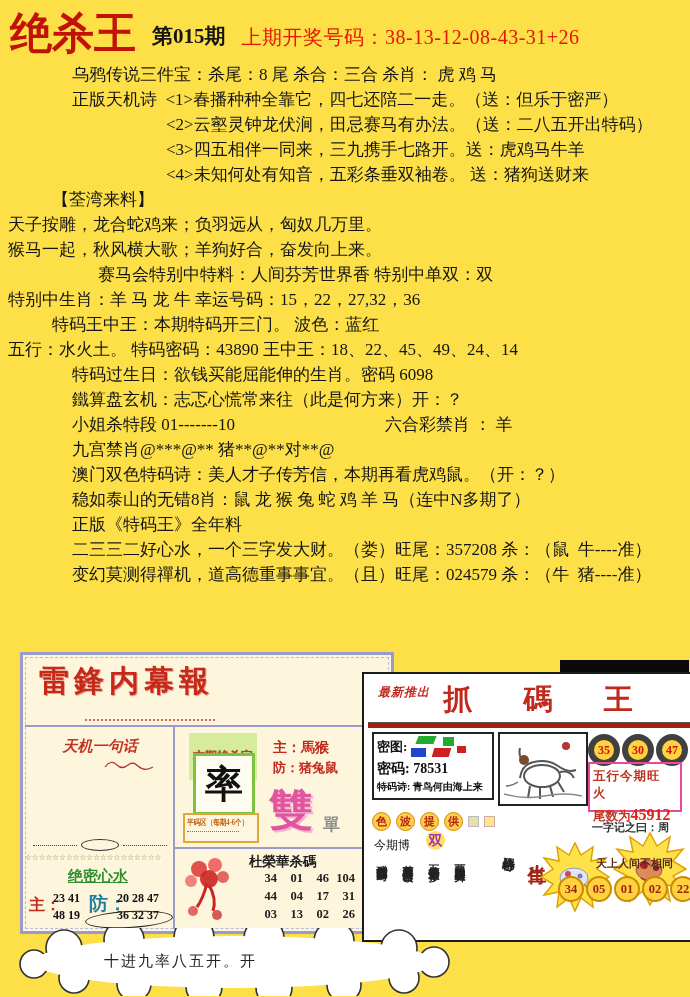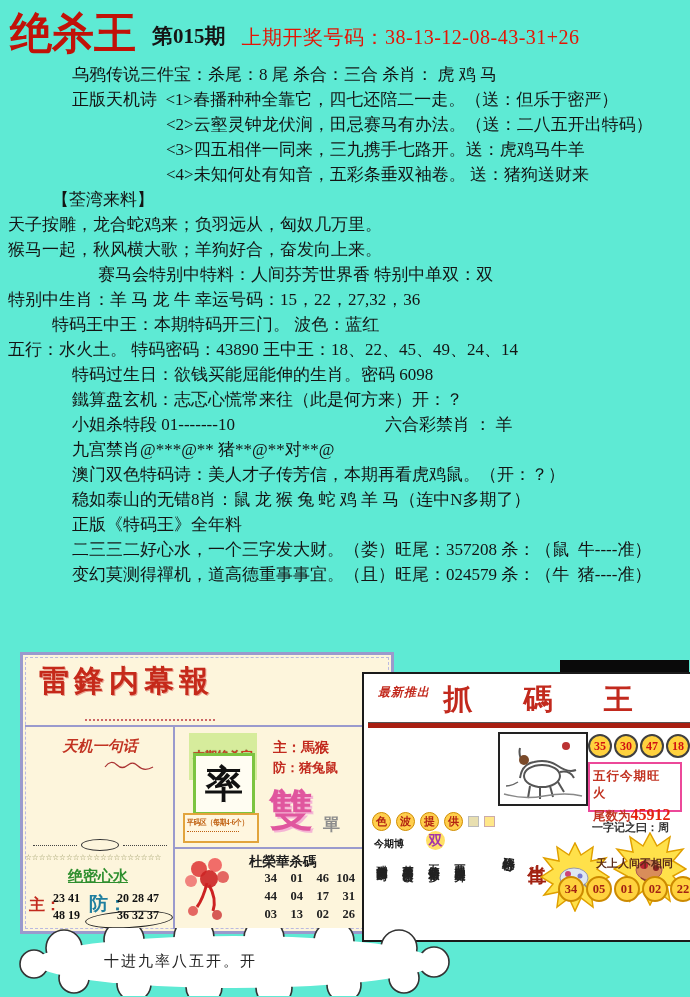--- a/index.html
+++ b/index.html
@@ -1,16 +1,16 @@
 <!DOCTYPE html>
 <html><head>
 <meta charset="utf-8">
 <style>
   html,body{margin:0;padding:0;background:#fff;}
-  .page{position:relative;width:690px;height:997px;background:#5eead4;overflow:hidden;
+  .page{position:relative;width:690px;height:997px;background:#fde047;overflow:hidden;
         font-family:"Liberation Serif","DejaVu Serif",serif;color:#111;}
 
   
   .header{display:flex;align-items:flex-end;gap:16px;padding:12px 6px 0 10px;}
   .hdr-title{font-size:42px;line-height:1;font-weight:bold;color:#c11208;transform:scaleY(1.04);}
   .hdr-issue{font-size:21px;font-weight:bold;color:#151515;padding-bottom:4px;}
   .hdr-draw{font-size:20px;font-weight:normal;color:#e41505;padding-bottom:3px;letter-spacing:.5px;}
 
   
   .bodytext{padding-top:8px;}
@@ -95,34 +95,34 @@
   .pxg1{left:6px;top:0;width:18px;height:8px;background:#22aa33;transform:skewX(-22deg);}
   .pxg2{left:32px;top:1px;width:11px;height:9px;background:#22aa33;}
   .pxb1{left:0;top:12px;width:15px;height:9px;background:#2244cc;}
   .pxr1{left:22px;top:12px;width:17px;height:9px;background:#cc2222;transform:skewX(-16deg);}
   .pxr2{left:46px;top:10px;width:9px;height:7px;background:#cc2222;}
   .mima{font-size:14px;font-weight:bold;margin-top:2px;}
   .temashi{font-size:10px;font-weight:bold;margin-top:2px;white-space:nowrap;}
   .horse-box{position:absolute;left:134px;top:58px;width:90px;height:74px;border:2px solid #222;
              box-sizing:border-box;}
   .circles-top{position:absolute;left:224px;top:60px;display:flex;gap:2px;}
-  .circ{width:20px;height:20px;border-radius:50%;background:#ffd23e;border:2px solid #404040;
+  .circ{width:20px;height:20px;border-radius:50%;background:#ffd23e;border:6px solid #404040;
         color:#d01212;font-size:12px;font-weight:bold;display:flex;align-items:center;justify-content:center;}
   .wuxing{position:absolute;left:224px;top:88px;width:94px;height:50px;border:2px solid #ec4899;
           box-sizing:border-box;padding:4px 3px;}
   .wx1{font-size:12.5px;font-weight:bold;color:#c23322;letter-spacing:1px;}
   .wx2{font-size:12.5px;font-weight:bold;color:#c23322;margin-top:4px;}
   .wx2 .wxnum{font-size:16px;color:#e42210;}
   .yizi{position:absolute;left:228px;top:146px;font-size:11px;font-weight:bold;color:#333;z-index:5;}
   .sebo{position:absolute;left:8px;top:138px;display:flex;align-items:center;gap:5px;}
   .scirc{width:17px;height:17px;border-radius:50%;background:#ffcf4d;border:1.5px solid #d08c00;
          color:#b22212;font-size:11px;font-weight:bold;display:flex;align-items:center;justify-content:center;}
   .sq1{width:9px;height:9px;background:#e8dfb0;border:1px solid #bbb;}
   .sq2{width:9px;height:9px;background:#ffe788;border:1px solid #caa;}
-  .jinqibo{position:absolute;left:10px;top:163px;font-size:10px;font-weight:bold;}
+  .jinqibo{position:absolute;left:10px;top:163px;font-size:12px;font-weight:normal;}
   .jqbchar{position:absolute;left:62px;top:157px;width:19px;height:19px;border-radius:50%;background:#ffe066;
            color:#a333aa;font-size:14px;font-weight:bold;display:flex;align-items:center;justify-content:center;}
   .vcols{position:absolute;left:10px;top:182px;height:82px;display:flex;gap:11px;}
   .vcol{writing-mode:vertical-rl;text-orientation:upright;font-size:11px;font-weight:bold;
         color:#222;letter-spacing:1px;height:82px;}
   .vcol5{position:absolute;left:132px;top:174px;writing-mode:vertical-rl;text-orientation:upright;
          font-size:12px;font-weight:bold;color:#222;transform:rotate(9deg);height:80px;}
   .shengxiao{position:absolute;left:160px;top:174px;writing-mode:vertical-rl;text-orientation:upright;
              font-size:19px;font-weight:bold;color:#a22212;letter-spacing:3px;}
   .burst1{position:absolute;left:176px;top:168px;}
@@ -244,20 +244,34 @@
         <span>26</span>
       </div>
     </div>
 
     <div class="rcard">
       <div class="r-blackstrip"></div>
       <div class="r-tag">最新推出</div>
       <div class="r-title">抓 碼 王</div>
       <div class="r-rule"></div>
 
+      <div class="mitu-box">
+        <div class="mitu-row">
+          <span class="mitu-label">密图:</span>
+          <span class="pxart">
+            <span class="pxg1"></span>
+              <span class="pxg2"></span>
+              <span class="pxb1"></span>
+              <span class="pxr1"></span>
+              <span class="pxr2"></span>
+          </span>
+        </div>
+        <div class="mima">密码: 78531</div>
+        <div class="temashi">特码诗: 青鸟何由海上来</div>
+      </div>
 
       <div class="horse-box">
         <svg width="86" height="70" viewBox="0 0 86 70">
           <circle cx="66" cy="12" r="4" fill="#b33"></circle>
           <path d="M18 48 q-6 4 -12 4" stroke="#666" stroke-width="1.5" fill="none"></path>
           <path d="M20 44 q2 -14 14 -16 q14 -3 24 4 q10 7 18 4" stroke="#555" stroke-width="2" fill="none"></path>
           <path d="M24 30 q-6 -8 -4 -16" stroke="#555" stroke-width="2" fill="none"></path>
           <ellipse cx="42" cy="42" rx="18" ry="11" fill="none" stroke="#555" stroke-width="2"></ellipse>
           <path d="M30 52 l-2 12 M40 53 l0 12 M50 52 l3 11 M58 48 l6 10" stroke="#555" stroke-width="2" fill="none"></path>
           <path d="M60 38 q10 -2 14 6" stroke="#555" stroke-width="2" fill="none"></path>

